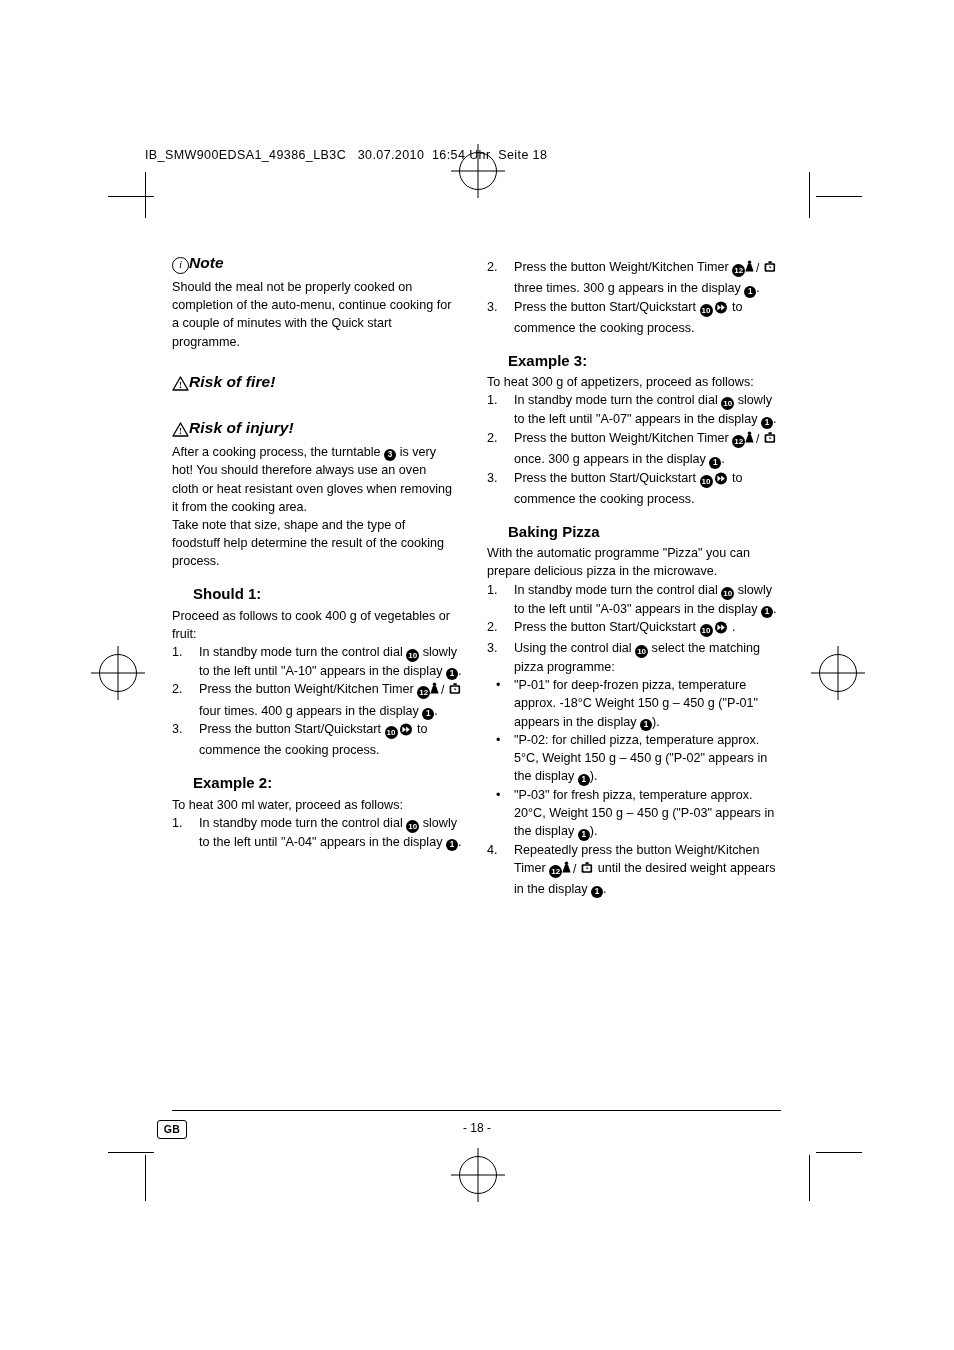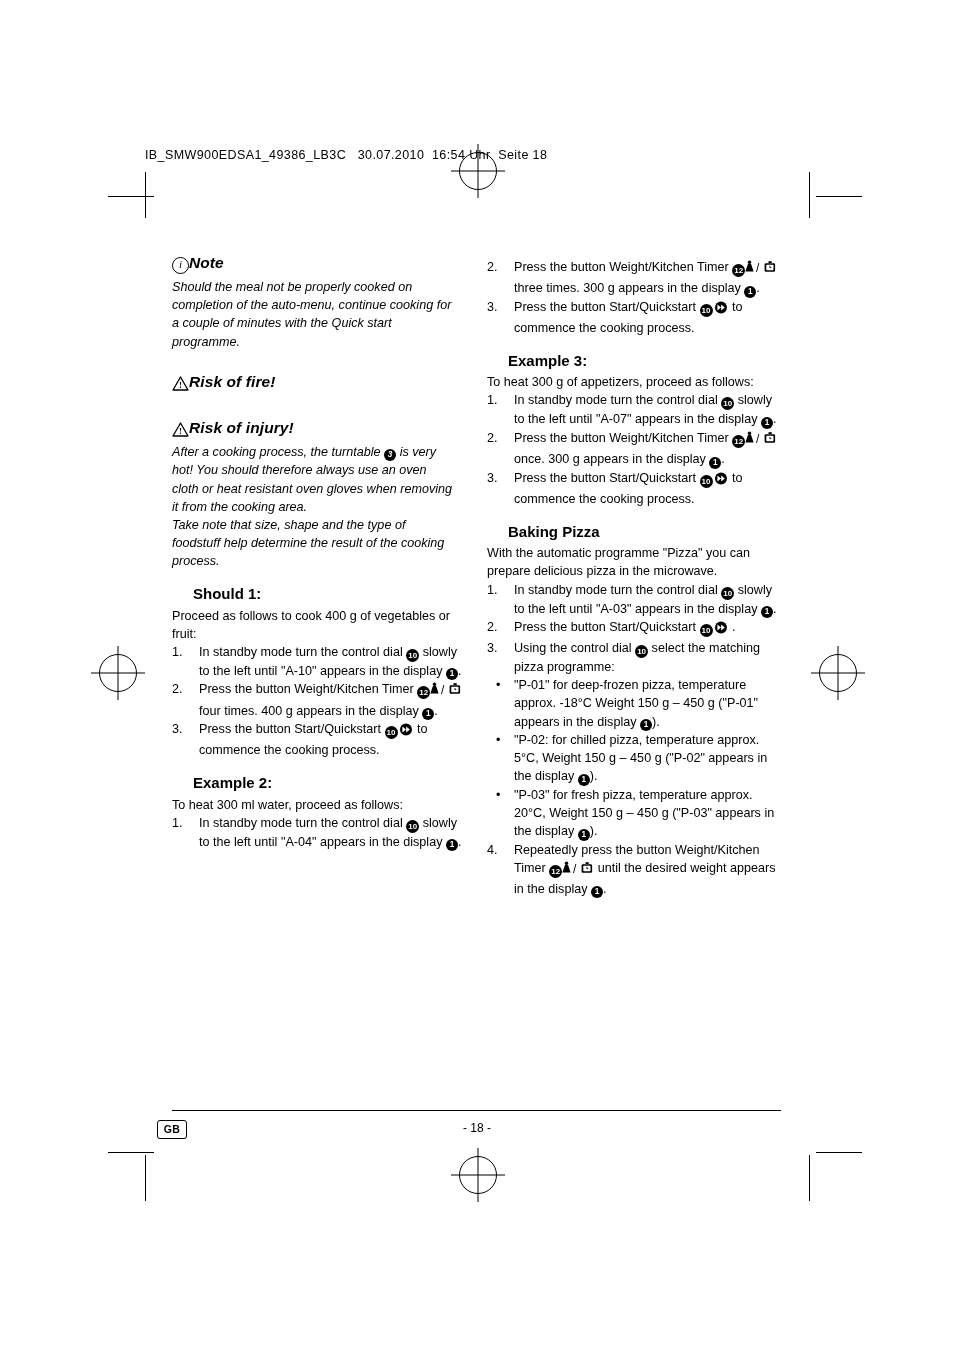--- a/index.html
+++ b/index.html
@@ -33,21 +33,21 @@
   .col{position:absolute;width:295px;font-size:12.6px;line-height:1.43;}
   .colL{left:172px;top:252px;}
   .colR{left:487px;top:258px;}
 
   h2.sec{
     font-style:italic;font-weight:bold;font-size:15.5px;
     margin:0 0 4px 0;letter-spacing:.1px;
   }
   .sechead{display:flex;align-items:center;margin-top:20px;}
   .sechead:first-child{margin-top:0;}
-  p.it{font-style:italic;margin:0 11px 0 0;font-size:12.6px;line-height:1.44;}
+  p.it{margin:0 11px 0 0;font-size:12.6px;line-height:1.44;}
   p.ro{margin:0;font-size:12.6px;line-height:1.44;}
   .gap{height:13px;}
   h3.ex{font-weight:bold;font-size:15px;margin:0 0 2px 0;padding-left:21px;}
 
   
   ol.steps{margin:0;padding:0;list-style:none;}
   ol.steps>li{position:relative;padding-left:27px;margin:0 0 0 0;line-height:1.44;}
   ol.steps>li .num{position:absolute;left:0;top:0;}
   ul.bul{margin:0;padding:0;list-style:none;}
   ul.bul>li{position:relative;padding-left:27px;line-height:1.44;}

